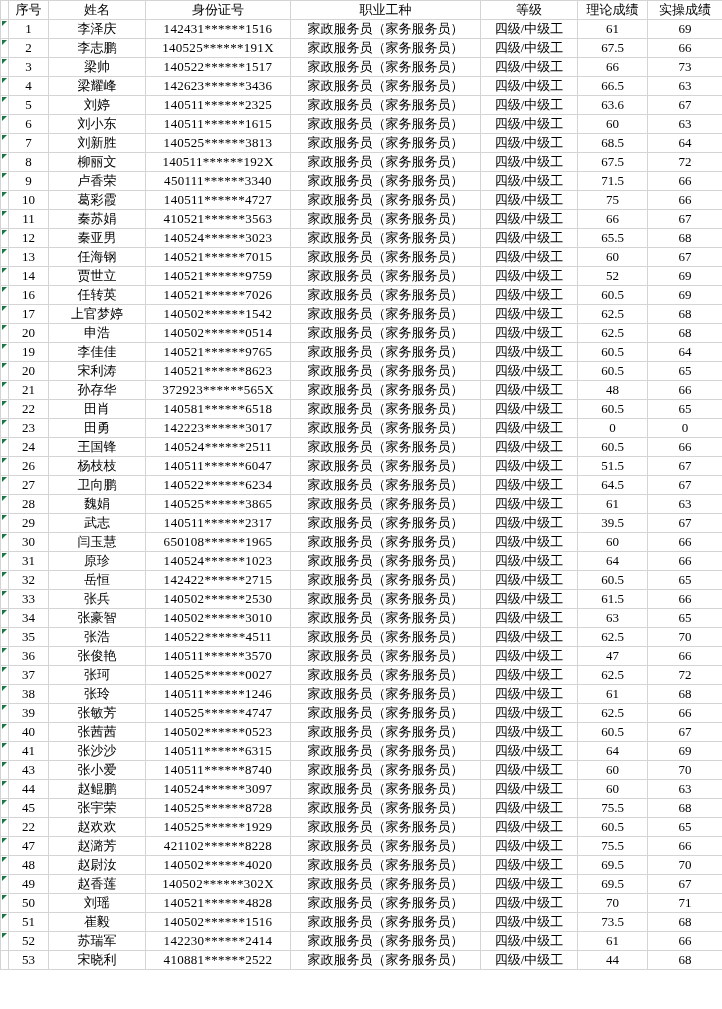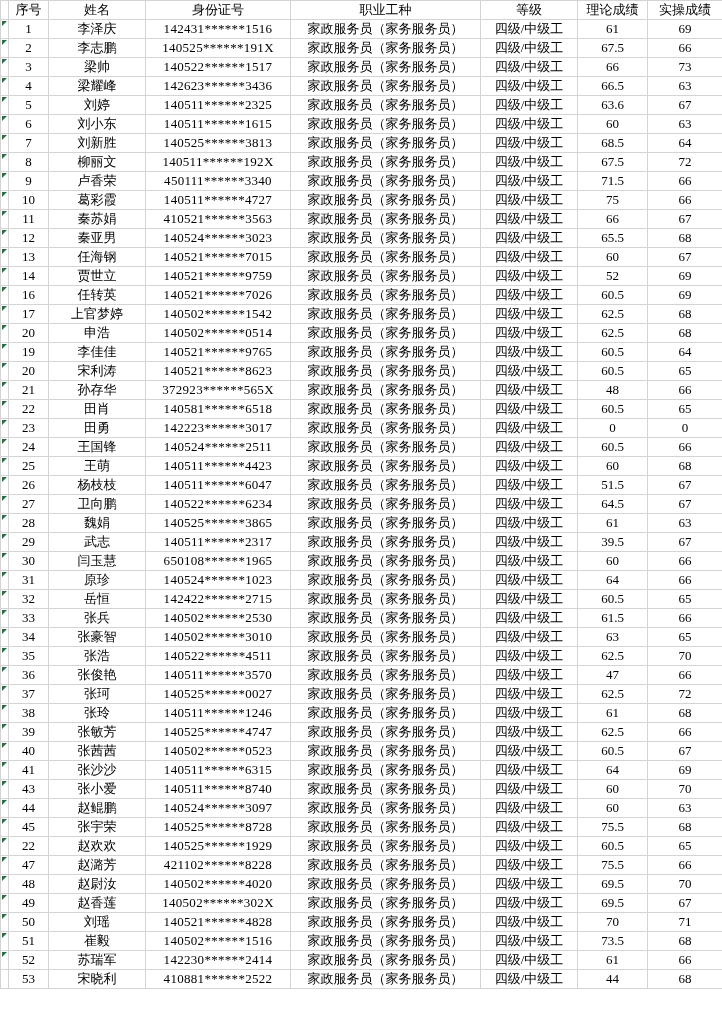--- a/index.html
+++ b/index.html
@@ -351,32 +351,20 @@
         <td class="c-id-cell">140524******2511</td>
         <td>家政服务员（家务服务员）</td>
         <td>四级/中级工</td>
         <td>60.5</td>
         <td>66</td>
       </tr>
       <tr>
         <td class="flag-cell">
           <span class="flag-triangle"></span>
         </td>
-        <td>25</td>
-        <td>王萌</td>
-        <td class="c-id-cell">140511******4423</td>
-        <td>家政服务员（家务服务员）</td>
-        <td>四级/中级工</td>
-        <td>60</td>
-        <td>68</td>
-      </tr>
-      <tr>
-        <td class="flag-cell">
-          <span class="flag-triangle"></span>
-        </td>
         <td>26</td>
         <td>杨枝枝</td>
         <td class="c-id-cell">140511******6047</td>
         <td>家政服务员（家务服务员）</td>
         <td>四级/中级工</td>
         <td>51.5</td>
         <td>67</td>
       </tr>
       <tr>
         <td class="flag-cell">

